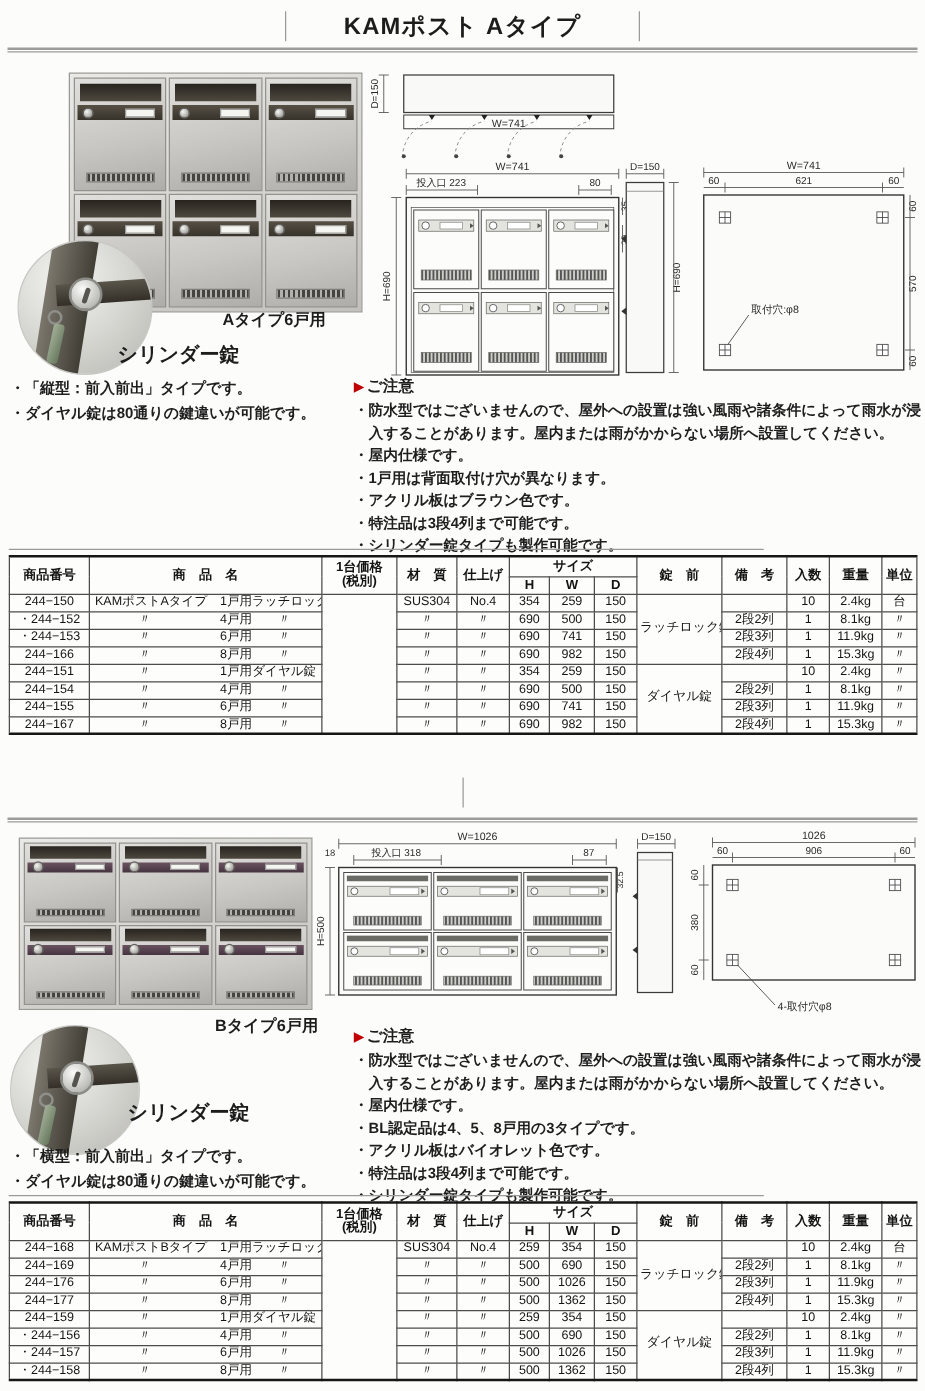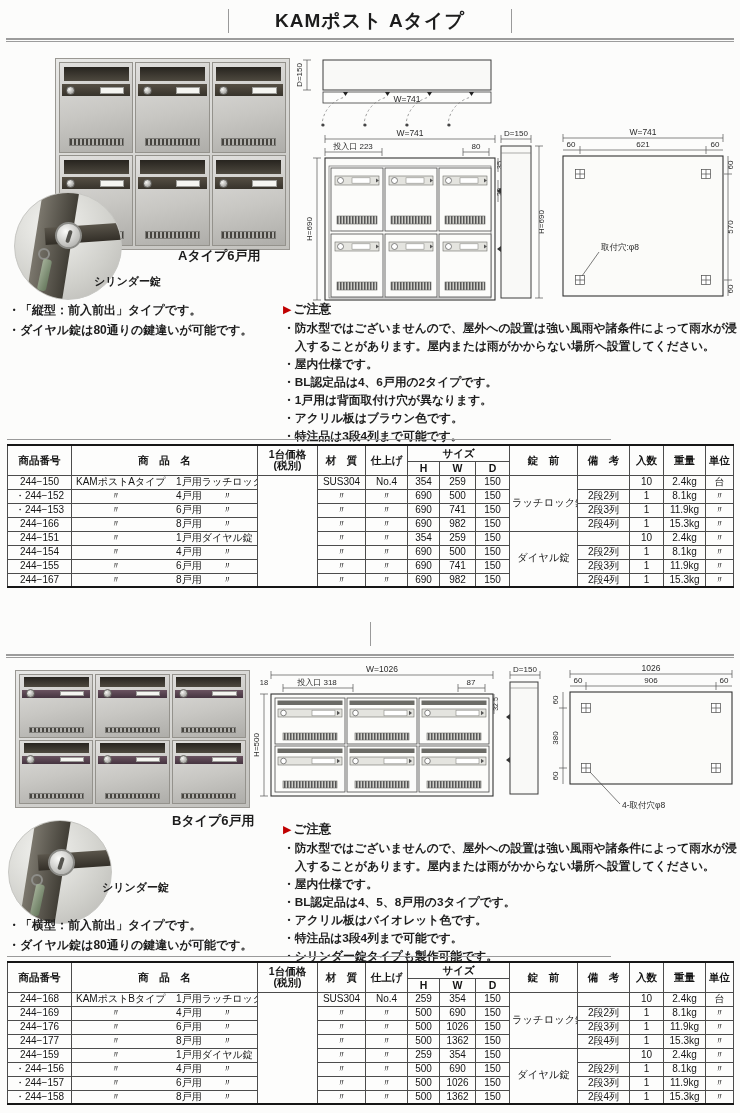--- a/index.html
+++ b/index.html
@@ -41,21 +41,21 @@
   .li-rail { position:absolute; left:28%; top:30%; width:80%; height:16%;
              background:linear-gradient(#5a554b,#332f28); transform:rotate(-4deg); }
   .li-cyl { position:absolute; left:38%; top:27%; width:27px; height:27px; border-radius:50%;
             background:radial-gradient(circle at 38% 32%,#fbfbf9,#a2a29e); border:2px solid #8b8b87; }
   .li-slot { position:absolute; left:49%; top:35%; width:4px; height:13px; background:#55544f;
              transform:rotate(18deg); border-radius:2px; }
   .li-keyring { position:absolute; left:22%; top:52%; width:12px; height:12px; border:2px solid #8e8e8a;
                 border-radius:50%; background:transparent; }
   .li-key { position:absolute; left:24%; top:62%; width:9px; height:32px; border-radius:3px;
             background:linear-gradient(100deg,#a3b098,#66785d); transform:rotate(12deg); }
-  .lock-cap { position:absolute; font-size:11px; font-weight:bold; color:#1c1c1c; }
+  .lock-cap { position:absolute; font-size:16px; font-weight:bold; color:#1c1c1c; }
 
   
   svg text { font-family:"Liberation Sans","DejaVu Sans",sans-serif; fill:#2a2a2a; }
   .draw { position:absolute; }
 
   
   .notes-left { position:absolute; width:272px; font-size:12px; font-weight:bold; color:#1e1e1e; line-height:1.7; }
   .notice { position:absolute; width:454px; font-size:11.8px; color:#1e1e1e; line-height:1.52; }
   .notice-title { font-weight:bold; font-size:12.5px; margin-bottom:1px; }
   .tri { color:#c00000; font-size:11px; margin-right:2px; }
@@ -268,21 +268,20 @@
   </svg>
 
   <div class="notes-left" style="left:8px; top:300px;">
     <div class="note-line">・「縦型：前入前出」タイプです。</div>
     <div class="note-line">・ダイヤル錠は80通りの鍵違いが可能です。</div>
   </div>
   <div class="notice" style="left:283px; top:300px;">
     <div class="notice-title"><span class="tri">▶</span><span>ご注意</span></div>
     <div class="notice-item">・防水型ではございませんので、屋外への設置は強い風雨や諸条件によって雨水が浸入することがあります。屋内または雨がかからない場所へ設置してください。</div>
     <div class="notice-item">・屋内仕様です。</div>
-    <div class="notice-item">・BL認定品は4、6戸用の2タイプです。</div>
     <div class="notice-item">・1戸用は背面取付け穴が異なります。</div>
     <div class="notice-item">・アクリル板はブラウン色です。</div>
     <div class="notice-item">・特注品は3段4列まで可能です。</div>
     <div class="notice-item">・シリンダー錠タイプも製作可能です。</div>
   </div>
 
   <div class="tblwrap" style="left:7px; top:444px;">
     <table>
       <colgroup>
         <col style="width:64px">

